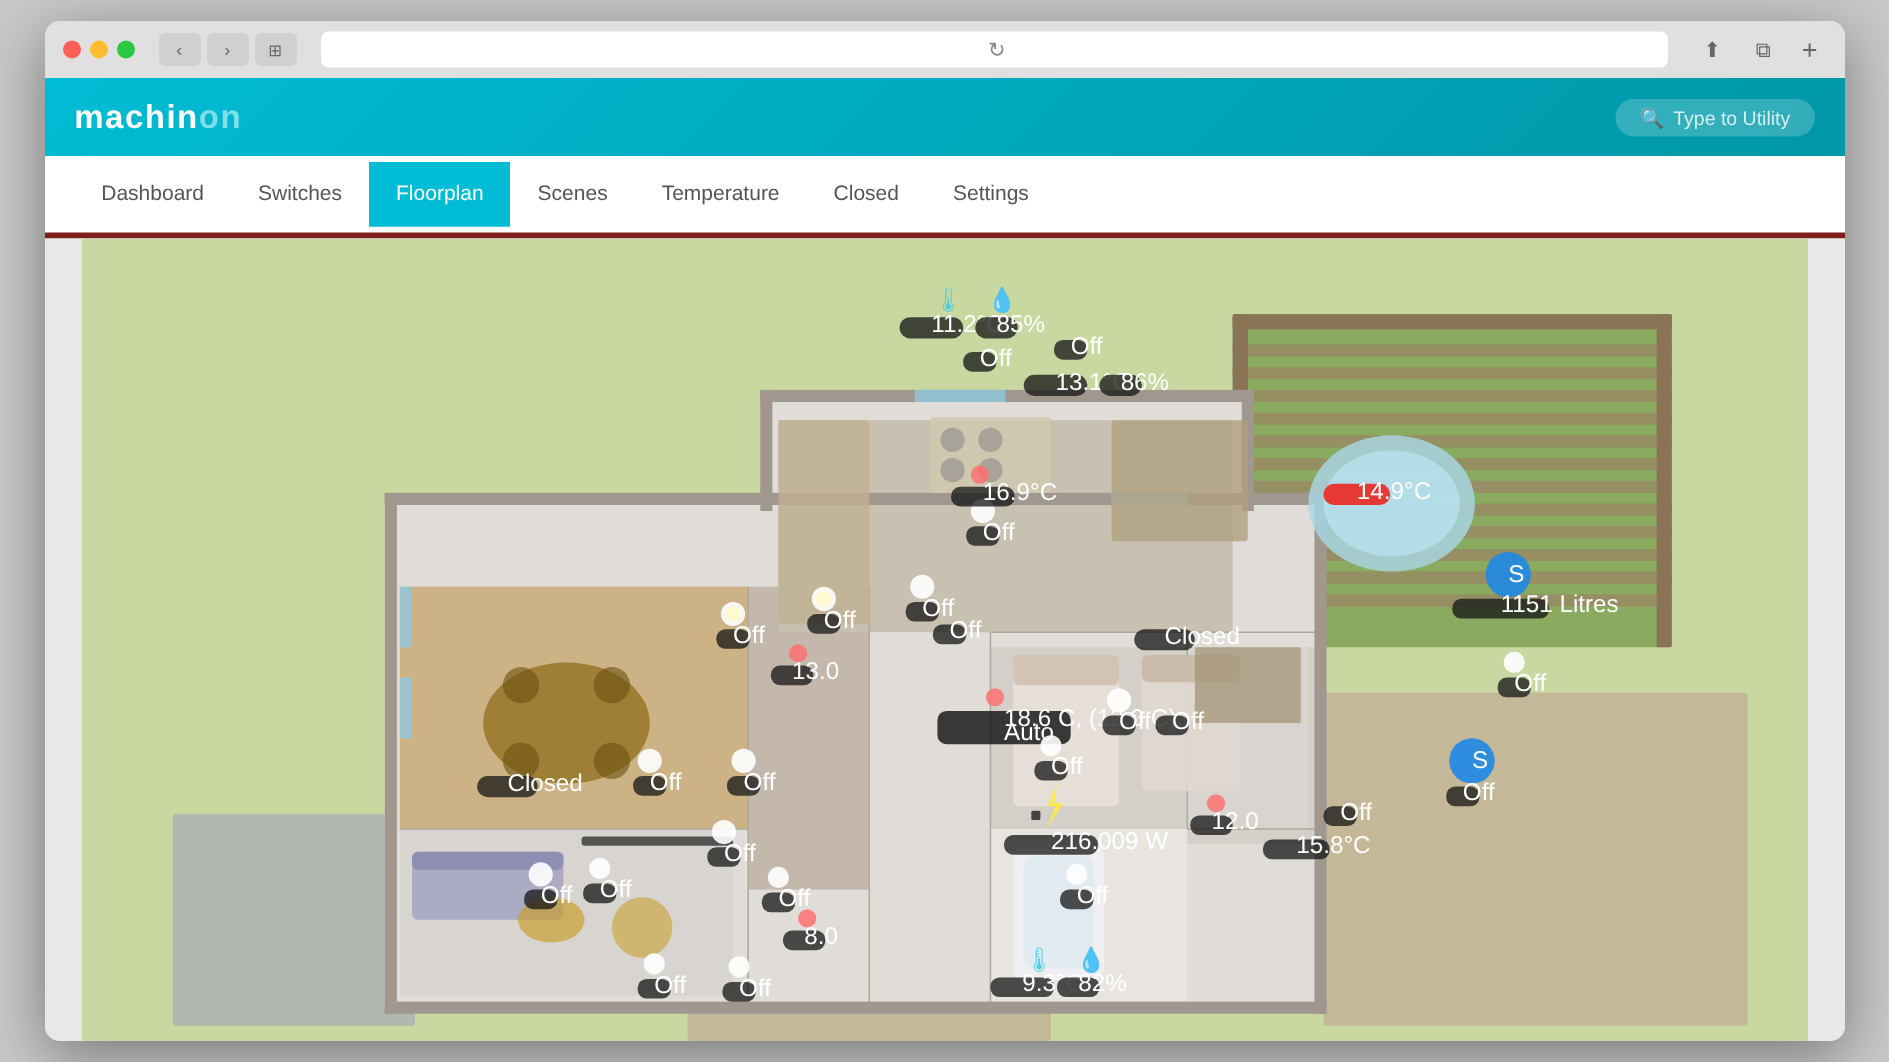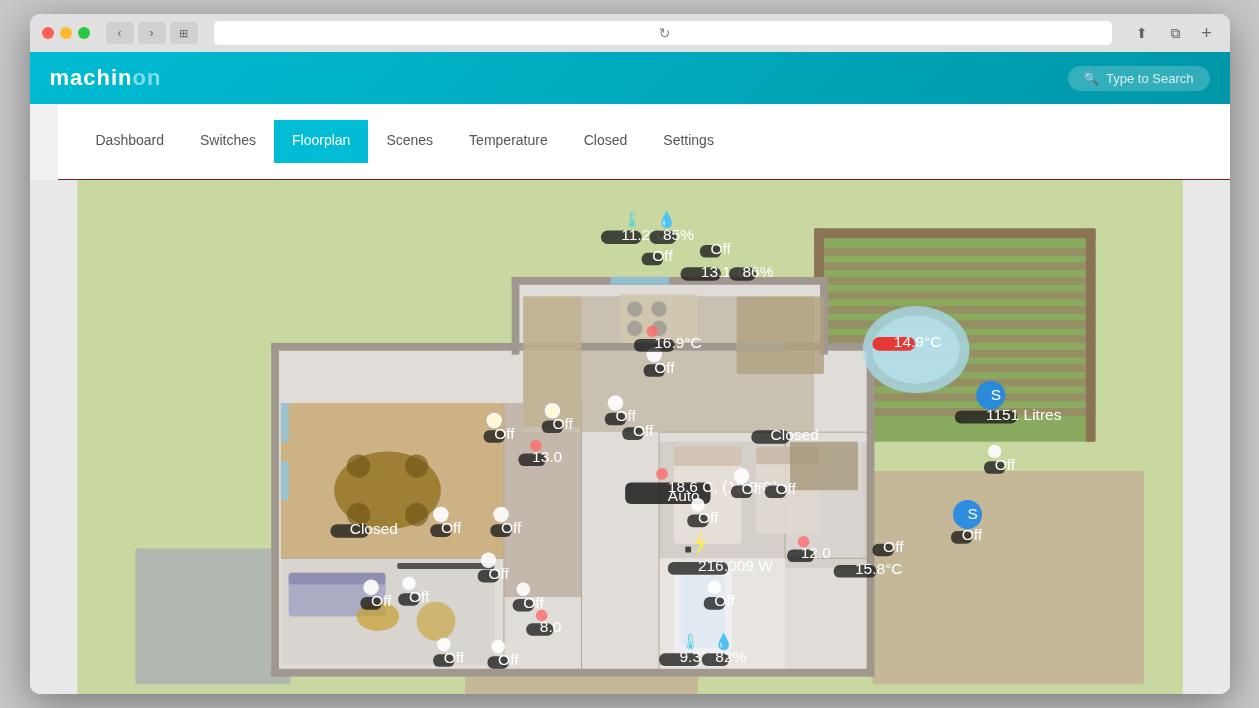--- a/index.html
+++ b/index.html
@@ -159,24 +159,23 @@
       align-items: center;
       gap: 6px;
       color: rgba(255,255,255,0.8);
       font-size: 13px;
     }
 
     
     .nav-tabs {
       background: white;
       display: flex;
-      padding: 16px 20px;
-      border-bottom: 1px solid #7f1d1d;
+      padding: 4px 20px;
+      border-bottom: 4px solid #7f1d1d;
       flex-shrink: 0;
-      margin-left: 28px;
     }
     .nav-tab {
       padding: 12px 18px;
       font-size: 14px;
       color: #555;
       cursor: pointer;
       border-bottom: 3px solid transparent;
       white-space: nowrap;
     }
     .nav-tab.active {
@@ -227,21 +226,21 @@
   </div>
 
   <div class="app-container">
 
     <div class="app-header">
       <div class="app-logo">
         machin<span>on</span>
       </div>
       <div class="search-bar">
         <span>🔍</span>
-        <span>Type to Search</span>
+        <span>Type to Utility</span>
       </div>
     </div>
 
     <div class="nav-tabs">
       <div class="nav-tab">Dashboard</div>
       <div class="nav-tab">Switches</div>
       <div class="nav-tab active">Floorplan</div>
       <div class="nav-tab">Scenes</div>
       <div class="nav-tab">Temperature</div>
       <div class="nav-tab">Closed</div>

